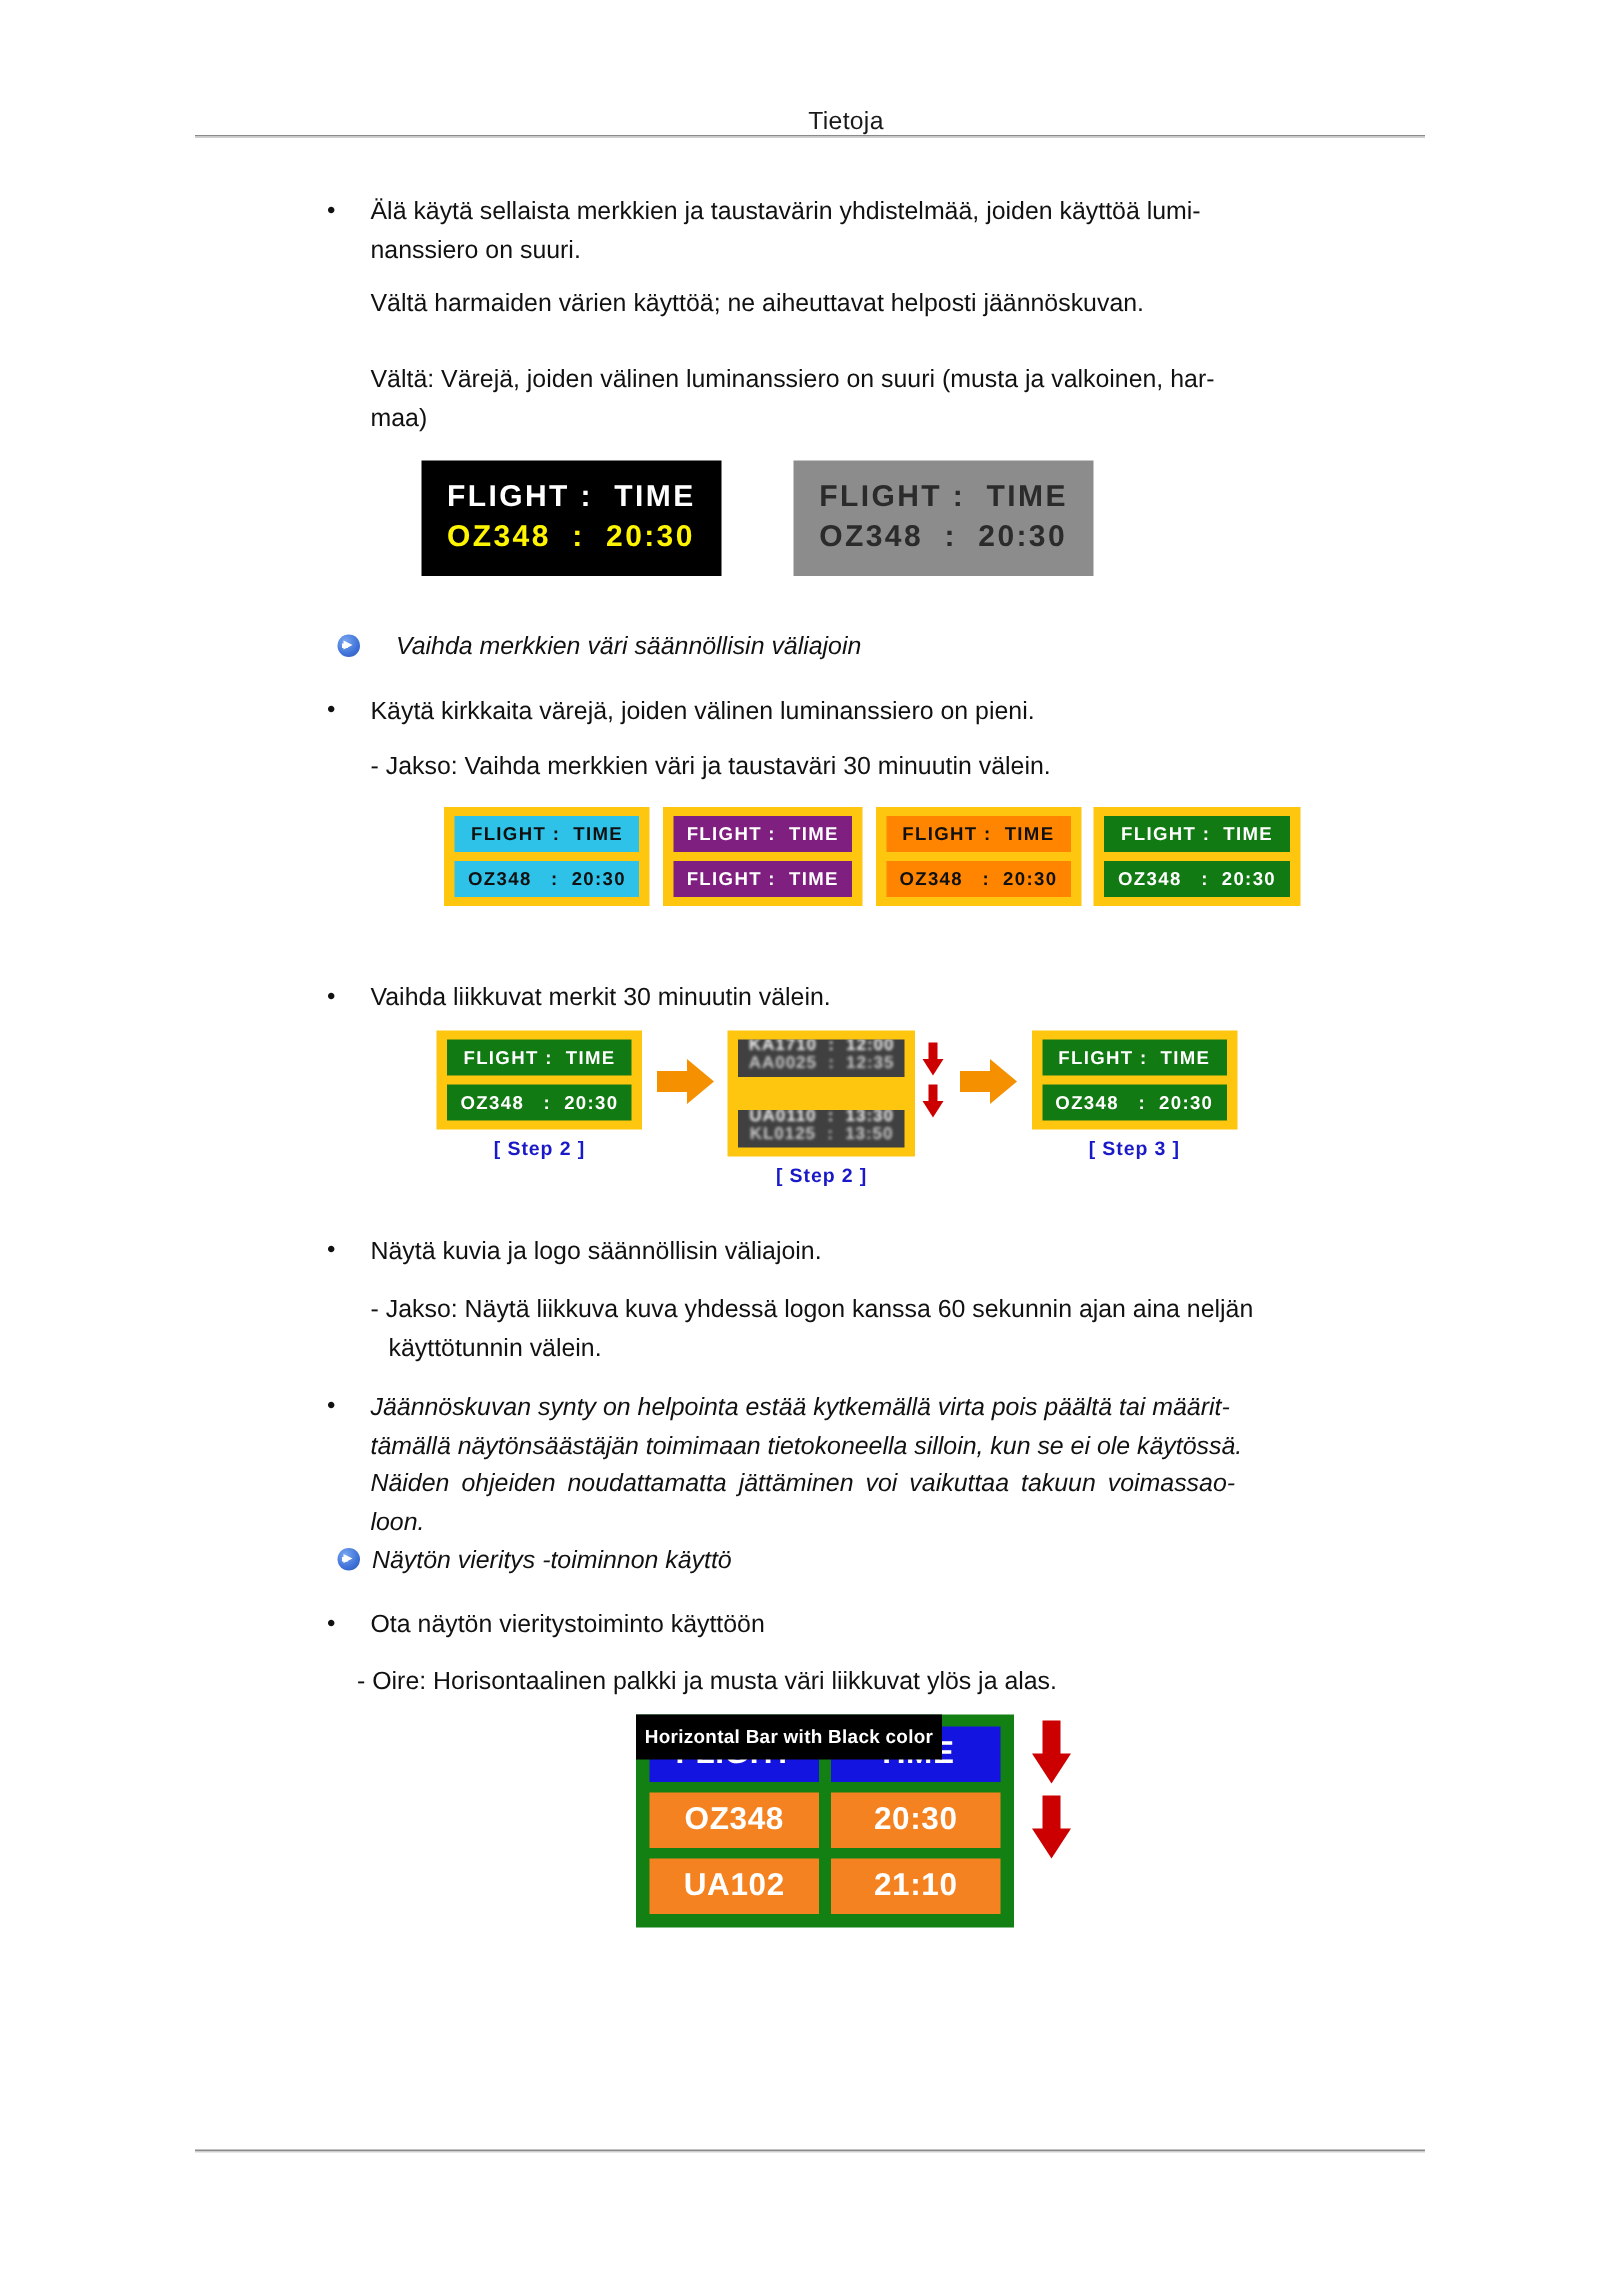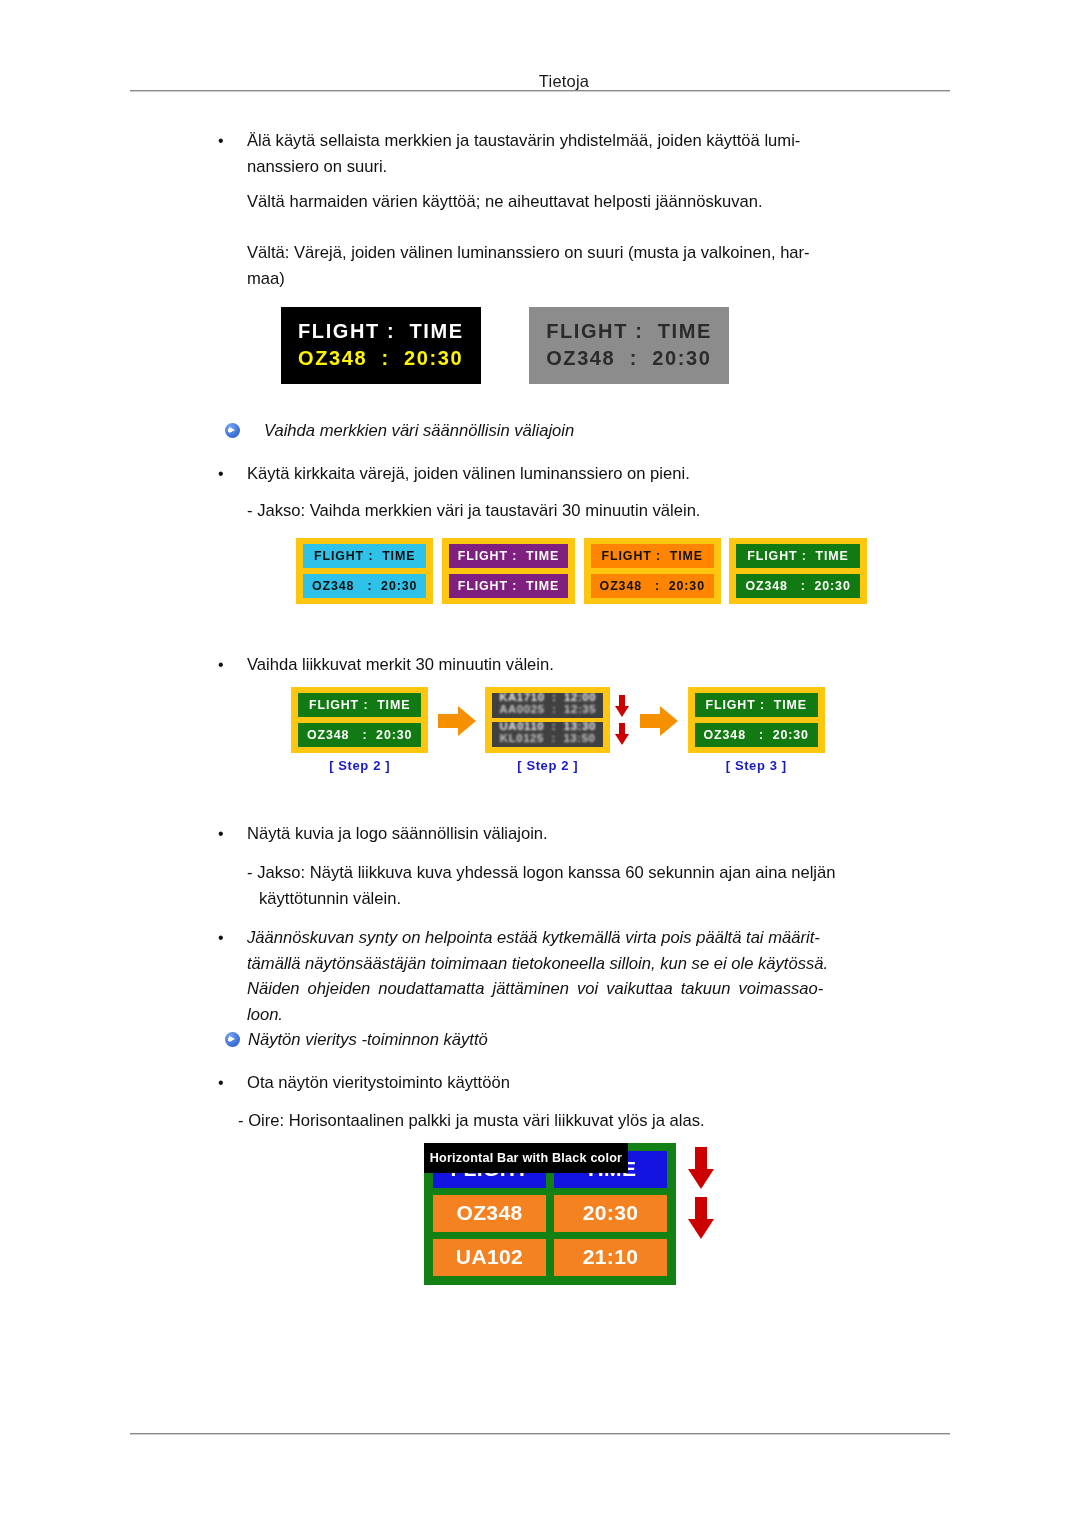--- a/index.html
+++ b/index.html
@@ -341,21 +341,21 @@
     <span class="orange-arrow">
       <span class="shaft"></span><span class="head"></span>
     </span>
 
     <div class="step-wrap">
       <div class="step-panel">
         <div class="blurcell">
           <div class="bl clip-top">KA1710  :  12:00</div>
           <div class="bl fade">AA0025  :  12:35</div>
         </div>
-        <div class="blurcell" style="margin-top:4px;">
+        <div class="blurcell" style="margin-top:22px;">
           <div class="bl clip-top">UA0110  :  13:30</div>
           <div class="bl fade">KL0125  :  13:50</div>
         </div>
       </div>
       <div class="step-label">[ Step 2 ]</div>
     </div>
 
     <span class="red-arrows">
       <span class="red-arrow" style="display:block;">
         <span class="shaft"></span>

